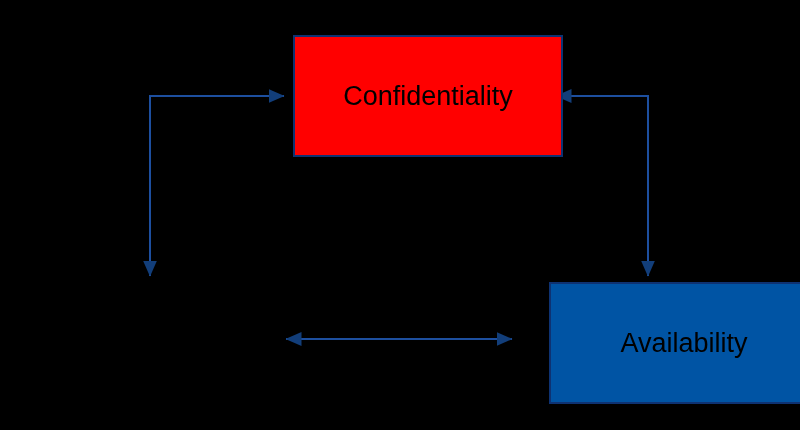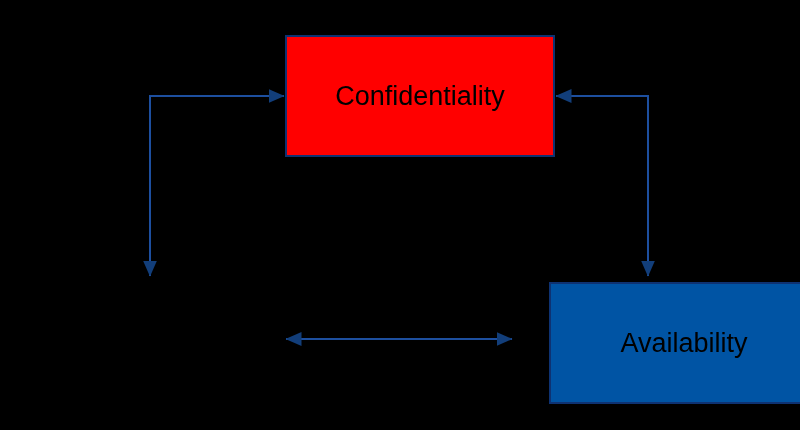--- a/index.html
+++ b/index.html
@@ -42,21 +42,21 @@
     display: flex;
     align-items: center;
     justify-content: center;
   }
   .node span {
     color: var(--text);
     font-size: 27px;
     line-height: 1;
     white-space: nowrap;
   }
-  .node-red  { background: var(--node-red); }
+  .node-red  { background: var(--node-red); margin-left: 8px; }
   .node-blue { background: var(--node-blue); }
   #node-confidentiality { left: 285px; top: 35px; }
   #node-integrity       { left: 15px;  top: 278px; }
   #node-availability    { left: 513px; top: 282px; margin-left: 36px; }
 </style>
 </head>
 <body>
 
 <div class="stage">
 

